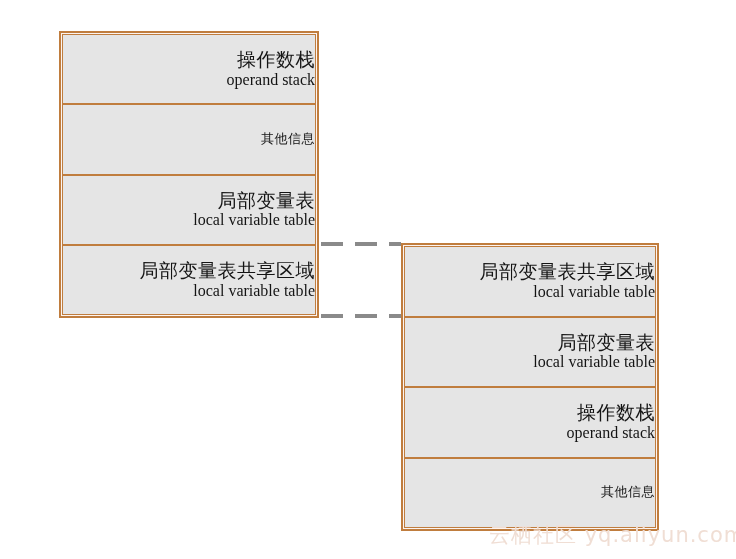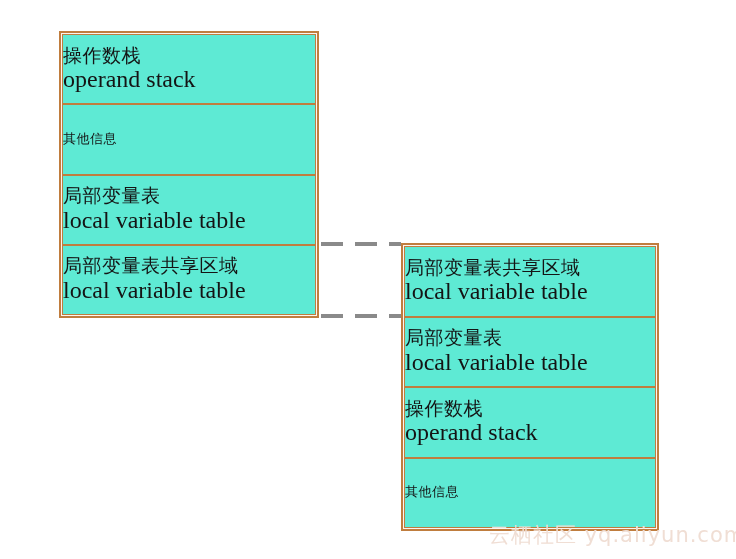--- a/index.html
+++ b/index.html
@@ -50,40 +50,40 @@
     height: 100%;
     border: 1px solid #c07d3e;
     display: flex;
     flex-direction: column;
   }
 
   .frame-row {
     box-sizing: border-box;
     flex: 1 1 0;
     border-bottom: 2px solid #c07d3e;
-    background: #5eead4;
+    background: #e5e5e5;
     display: flex;
     flex-direction: column;
-    align-items: flex-start;
+    align-items: flex-end;
     justify-content: center;
     line-height: 1.14;
     color: #141414;
     text-align: center;
   }
   .frame-row:last-child {
     border-bottom: none;
   }
 
   .row-cn {
     font-size: 19px;
     letter-spacing: 0.5px;
     white-space: nowrap;
   }
   .row-en {
-    font-size: 24px;
+    font-size: 16px;
     white-space: nowrap;
     font-family: Liberation Serif, serif;
   }
   .frame-row.single .row-cn {
     font-size: 13px;
   }
 
   
   .connector {
     position: absolute;

